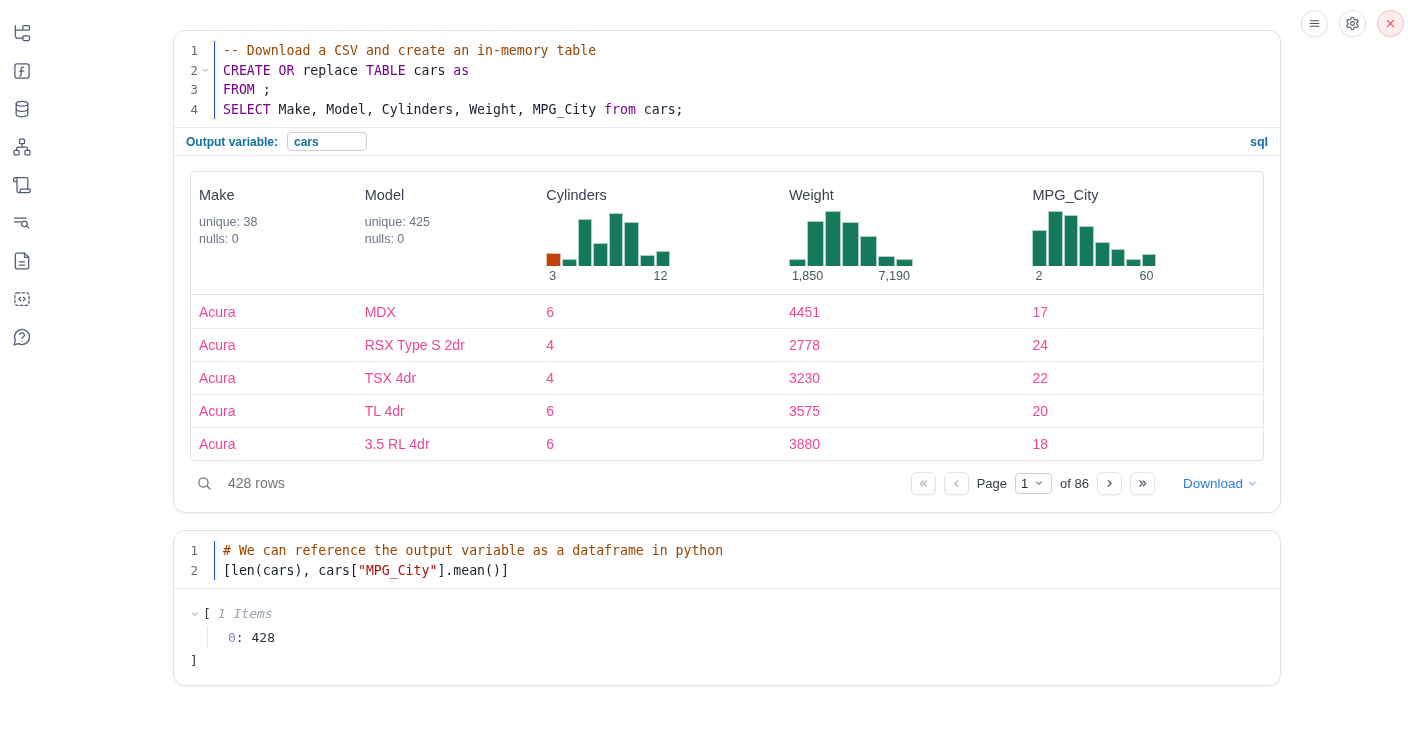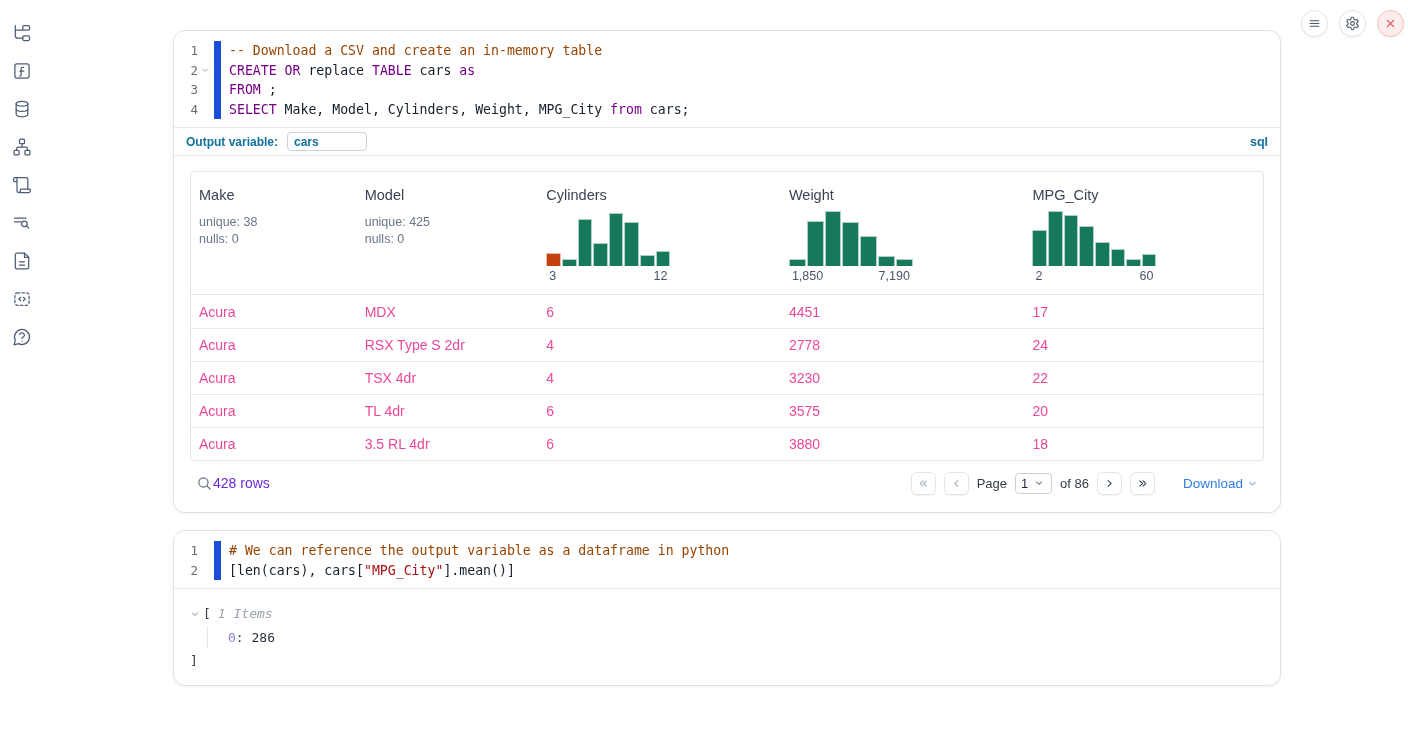--- a/index.html
+++ b/index.html
@@ -21,21 +21,21 @@
   
   .cell { position:absolute; left:173px; width:1108px; background:#fff; border:1px solid #dfe3e8; border-radius:12px; box-shadow:0 1px 3px rgba(15,23,42,.05); }
   #sql-cell { top:30px; }
   #py-cell  { top:530px; }
 
   .code-area { padding:10px 0 8px 0; }
   .code-line { display:flex; height:19.5px; align-items:center; font-family:"DejaVu Sans Mono",monospace; font-size:13.2px; }
   .gutter-num { width:24px; text-align:right; color:#6c6c6c; font-size:12.5px; flex:none; }
   .gutter-fold { width:14px; flex:none; display:flex; align-items:center; justify-content:center; }
   .gutter-fold svg { width:10px; height:10px; stroke:#8a8f98; fill:none; stroke-width:2; }
-  .code-text { border-left:7px solid #1d4ed8; padding-left:8px; margin-left:2px; white-space:pre; height:100%; display:flex; align-items:center; flex:1; }
+  .code-text { border-left:1px solid #1d4ed8; padding-left:8px; margin-left:2px; white-space:pre; height:100%; display:flex; align-items:center; flex:1; }
   .tok-comment { color:#994400; }
   .tok-keyword { color:#770088; }
   .tok-string  { color:#aa1111; }
   .tok-plain   { color:#16202c; }
 
   
   .outvar-bar { height:28px; border-top:1px solid #e6e9ed; display:flex; align-items:center; padding:0 12px; gap:9px; }
   .outvar-label { font-size:12px; font-weight:bold; color:#10709f; }
   .outvar-input { width:80px; height:19px; border:1px solid #c9d2dc; border-radius:4px; padding:0 6px; font-size:12px; font-weight:bold; color:#10709f; font-family:"Liberation Sans",sans-serif; }
   .lang-badge { margin-left:auto; font-size:12.5px; font-weight:bold; color:#10709f; }
@@ -52,21 +52,21 @@
   .hist-bar { flex:1; border:1px solid rgba(255,255,255,.65); border-bottom:none; }
   .hist-labels { margin-top:3px; display:flex; justify-content:space-between; padding:0 3px; font-size:12.5px; color:#4a5568; }
   .t-row { display:flex; height:33px; align-items:center; border-top:1px solid #e7ebf0; font-size:14px; color:#ec4899; }
   .t-row:first-child { border-top:none; }
   .t-cell { padding-left:8px; overflow:hidden; white-space:nowrap; }
 
   
   .t-footer { height:38px; margin-top:3px; display:flex; align-items:center; }
   .icon-btn-plain { background:none; border:none; cursor:pointer; display:flex; align-items:center; padding:0 0 0 6px; }
   .icon-btn-plain svg { width:17px; height:17px; stroke:#5f6b7a; fill:none; stroke-width:1.7; stroke-linecap:round; }
-  .rowcount { margin-left:0; font-size:14px; color:#6d28d9; }
+  .rowcount { margin-left:15px; font-size:14px; color:#737373; }
   .pager { margin-left:auto; display:flex; align-items:center; gap:8px; }
   .page-btn { width:25px; height:23px; border:1px solid #e2e6ec; border-radius:6px; background:#fff; box-shadow:0 1px 1px rgba(15,23,42,.05); display:flex; align-items:center; justify-content:center; cursor:pointer; }
   .page-btn svg { width:13px; height:13px; fill:none; stroke-width:2; stroke-linecap:round; stroke-linejoin:round; }
   .page-btn.disabled svg { stroke:#a6b1bf; }
   .page-btn.enabled svg { stroke:#3e4a59; }
   .page-label { font-size:13px; color:#333c49; }
   .page-select { height:21px; min-width:37px; border:1px solid #c8d0da; border-radius:4px; display:flex; align-items:center; padding:0 5px; gap:6px; font-size:13px; color:#1f2835; cursor:pointer; background:#fff; }
   .page-select svg { width:10px; height:10px; stroke:#1f2835; fill:none; stroke-width:2.2; stroke-linecap:round; stroke-linejoin:round; }
   .download { margin-left:20px; margin-right:6px; display:flex; align-items:center; gap:4px; background:none; border:none; cursor:pointer; font-size:13.5px; color:#2e7de0; font-family:"Liberation Sans",sans-serif; }
   .download svg { width:11px; height:11px; stroke:#2e7de0; fill:none; stroke-width:2; stroke-linecap:round; stroke-linejoin:round; }
@@ -392,19 +392,19 @@
       <div class="tree-head">
         <span class="tree-chevron">
           <svg viewBox="0 0 24 24">
               <polyline points="6,9.5 12,15.5 18,9.5"></polyline>
             </svg>
         </span>
         <span class="tree-bracket">[</span>
         <span class="tree-items-label">1 Items</span>
       </div>
       <div class="tree-entries" id="tree-entries">
-          <div class="tree-entry"><span class="tree-key">0</span><span class="tree-val">: </span><span class="tree-val">286</span></div>
+          <div class="tree-entry"><span class="tree-key">0</span><span class="tree-val">: </span><span class="tree-val">428</span></div>
         </div>
       <div class="tree-close">]</div>
     </div>
   </section>
 
 </div>
 
 </body></html>

